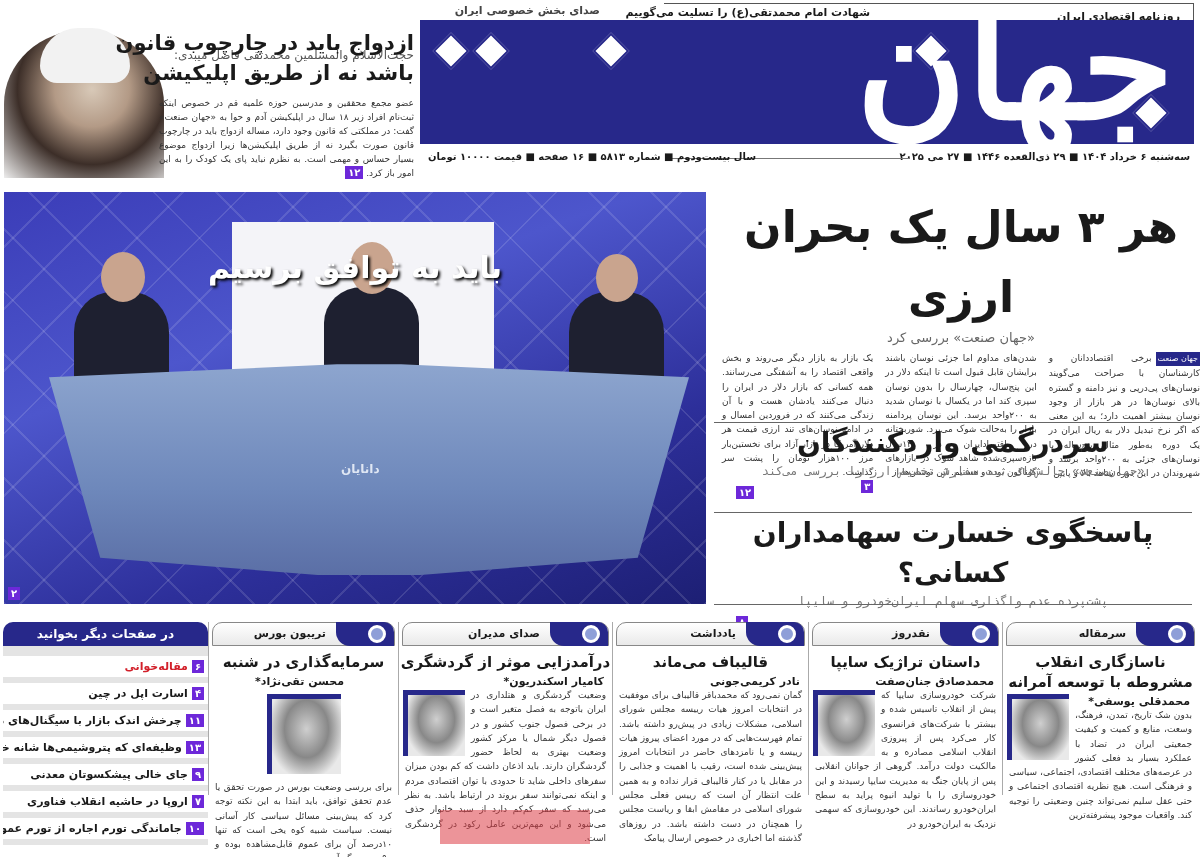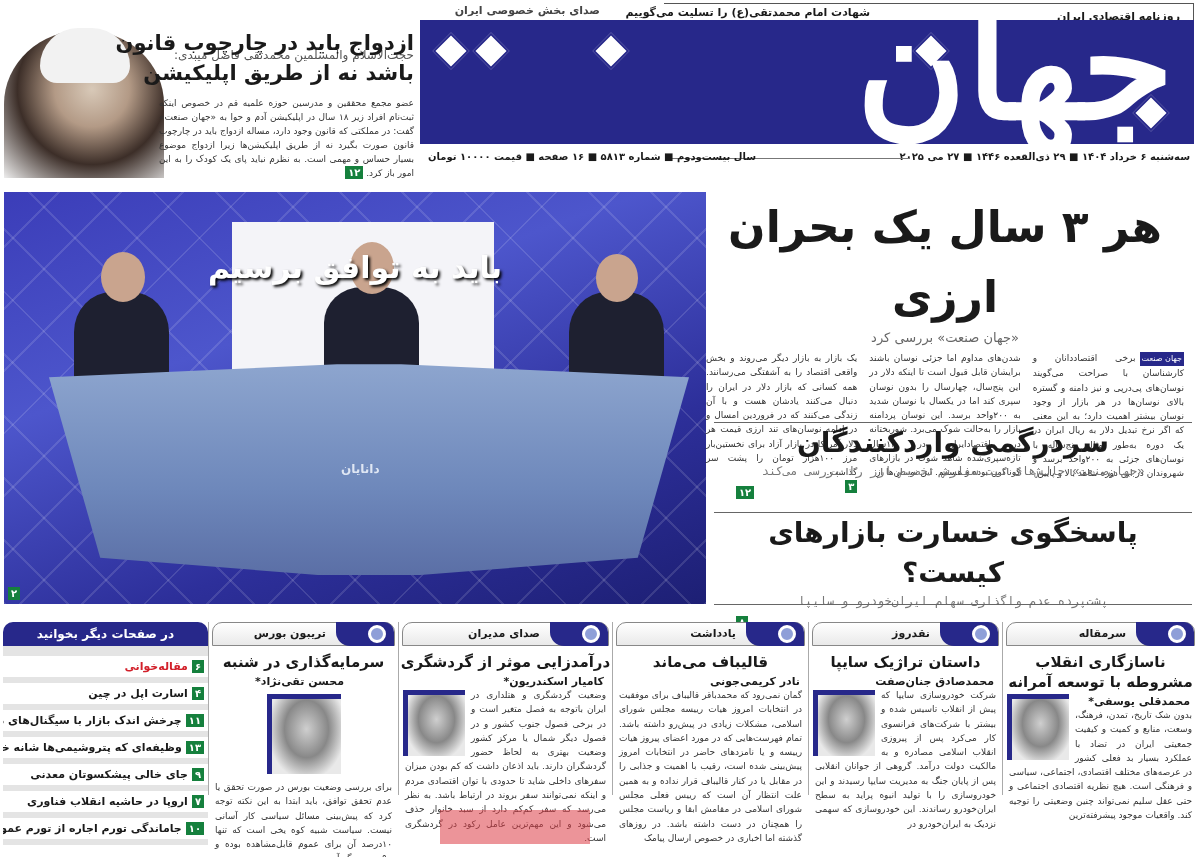--- a/index.html
+++ b/index.html
@@ -18,34 +18,34 @@
   .mast-bottom .date { position: absolute; right: 10px; }
   .mast-bottom .issue { position: absolute; left: 8px; }
   .mast-bottom .rule { position: absolute; right: 290px; left: 250px; top: 7px; border-top: 1px solid #777; }
   
   .tl { top: 0; left: 0; width: 420px; height: 180px; }
   .tl .pre { position: absolute; top: 8px; right: 6px; font-size: 12px; color: #555; margin-top: 40px; }
   .tl .h1 { position: absolute; top: 28px; right: 6px; font-size: 21px; font-weight: bold; line-height: 30px; text-align: right; width: 300px; }
   .tl .body { position: absolute; top: 96px; right: 6px; width: 255px; font-size: 9px; line-height: 14px; color: #333; text-align: justify; }
   .tl .photo { position: absolute; top: 30px; left: 4px; width: 160px; height: 148px; background: radial-gradient(ellipse at 55% 40%, #d8c9b8 0%, #b39a86 30%, #3c2e28 60%, #eee 100%); border-radius: 50% 50% 0 0; }
   .tl .turban { position: absolute; top: 28px; left: 40px; width: 90px; height: 55px; background: #f2f2f2; border-radius: 45px 45px 20px 20px; }
-  .pg { display: inline-block; background: #15803d; color: #fff; font-size: 10px; font-weight: bold; padding: 0 3px; line-height: 13px; }
+  .pg { display: inline-block; background: #6d28d9; color: #fff; font-size: 10px; font-weight: bold; padding: 0 3px; line-height: 13px; }
   
   .mainphoto { top: 192px; left: 4px; width: 702px; height: 412px; background: linear-gradient(160deg, #3b3db8 0%, #4d56cc 35%, #2d2f9a 70%, #1d1f74 100%); overflow: hidden; }
   .mainphoto .grid { position: absolute; inset: 0; background-image: repeating-linear-gradient(45deg, rgba(255,255,255,0.12) 0 2px, transparent 2px 44px), repeating-linear-gradient(-45deg, rgba(255,255,255,0.12) 0 2px, transparent 2px 44px); }
   .mainphoto .screen { position: absolute; top: 30px; left: 228px; width: 262px; height: 150px; background: #f4f4f8; }
   .mainphoto .desk { position: absolute; top: 168px; left: 45px; width: 640px; height: 215px; background: linear-gradient(180deg, #8ea6cf 0%, #6e88bb 60%, #5b6fa6 100%); clip-path: polygon(0 8%, 45% 2%, 55% 2%, 100% 8%, 92% 92%, 58% 100%, 42% 100%, 8% 92%); }
   .mainphoto .person { position: absolute; background: #1e2030; border-radius: 40% 40% 10% 10%; }
   .mainphoto .head { position: absolute; background: #c9a48e; border-radius: 50%; }
   .mainphoto .brand { position: absolute; top: 270px; left: 337px; color: #dfe6f3; font-size: 12px; font-weight: bold; }
   .mainphoto .sup { position: absolute; top: 20px; right: 16px; color: #fff; font-size: 14px; font-weight: bold; text-shadow: 1px 1px 2px #000; white-space: nowrap; }
   .mainphoto .headline { position: absolute; top: 58px; left: 0; right: 0; text-align: center; color: #fff; font-size: 30px; font-weight: bold; text-shadow: 2px 2px 3px #000; }
   .mainphoto .pgtag { position: absolute; bottom: 4px; left: 4px; }
   
-  .lead { top: 192px; right: 16px; width: 478px; }
+  .lead { top: 192px; right: 0; width: 478px; }
   .lead .h { font-size: 44px; font-weight: bold; text-align: center; line-height: 70px; letter-spacing: -1px; }
   .lead .sub { font-size: 13px; color: #666; text-align: center; margin-top: -2px; }
   .lead .cols { display: flex; gap: 12px; margin-top: 6px; }
   .lead .col { flex: 1; font-size: 9px; line-height: 14.3px; color: #333; text-align: justify; }
   .badge-js { display: inline-block; background: #27288a; color: #fff; font-size: 8px; padding: 0 2px; margin-left: 4px; }
   .story2 { right: 8px; width: 478px; text-align: center; border-top: 1px solid #666; }
   .story2 .h { font-size: 28px; font-weight: bold; line-height: 40px; }
   .story2 .s { font-size: 12px; color: #777; line-height: 18px; font-family: Liberation Mono, monospace; }
   .story2 .pgrow { text-align: left; padding-left: 22px; height: 16px; }
   
@@ -125,21 +125,21 @@
     <div class="col"><span>یک بازار به بازار دیگر می‌روند و بخش واقعی اقتصاد را به آشفتگی می‌رسانند. همه کسانی که بازار دلار در ایران را دنبال می‌کنند یادشان هست و با آن زندگی می‌کنند که در فروردین امسال و در ادامه نوسان‌های تند ارزی قیمت هر دلار آمریکا در بازار آزاد برای نخستین‌بار مرز ۱۰۰هزار تومان را پشت سر گذاشت.</span><br><span class="pg">۳</span></div>
   </div>
 </div>
 
 <div class="abs story2" style="top:422px">
   <div class="h">سردرگمی واردکنندگان</div>
   <div class="s">«جهان‌صنعت» چالش‌های ثبت سفارش تخصیص ارز را بررسی می‌کند</div>
   <div class="pgrow"><span class="pg">۱۲</span></div>
 </div>
 <div class="abs story2" style="top:512px">
-  <div class="h">پاسخگوی خسارت بازارهای کیست؟</div>
+  <div class="h">پاسخگوی خسارت سهامداران کسانی؟</div>
   <div class="s">پشت‌پرده عدم واگذاری سهام ایران‌خودرو و سایپا</div>
   <div class="pgrow"><span class="pg">۸</span></div>
 </div>
 <div class="abs" style="top:604px;right:8px;width:478px;border-top:1px solid #666"></div>
 
 <div class="abs sec" style="right:2px;width:196px">
   <div class="hdr">
       <span class="blue"></span>
       <span class="ico"></span>
       <span class="lbl">سرمقاله</span>

